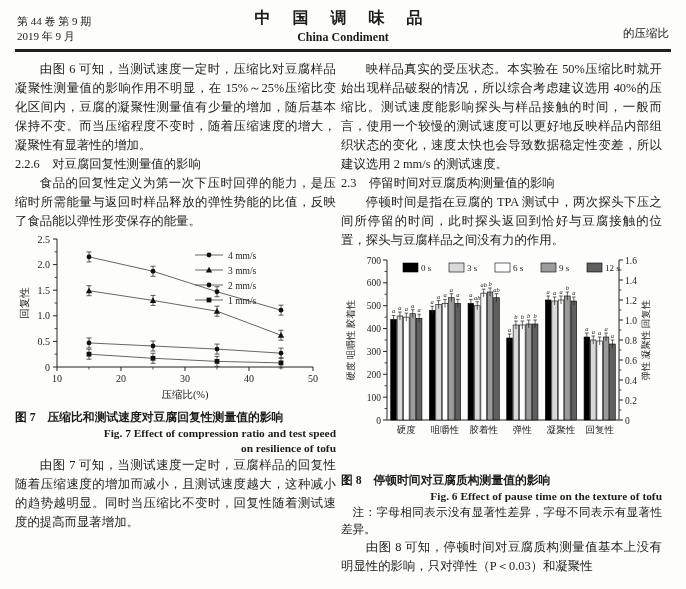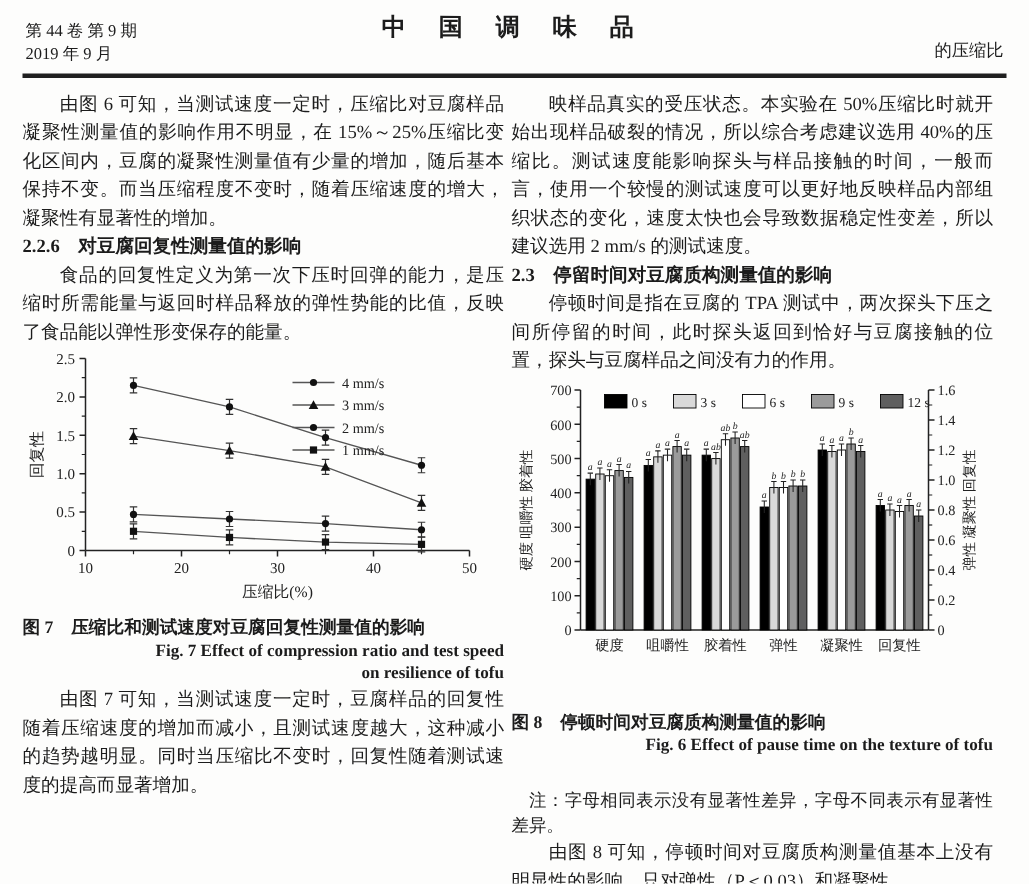--- a/index.html
+++ b/index.html
@@ -12,39 +12,40 @@
   .hdr-left { position:absolute; left:2px; top:6px; font-size:11px; line-height:15px; }
   .hdr-center { position:absolute; left:0; right:0; top:0; text-align:center; }
   .hdr-cn { font-size:16px; font-weight:600; letter-spacing:9px; }
   .hdr-en { font-size:12px; font-weight:700; margin-top:1px; }
   .hdr-right { position:absolute; right:2px; top:18px; font-size:11.5px; }
 
   
   .cols { display:flex; gap:5px; }
   .col { width:321px; }
   p.body { font-size:12.4px; line-height:19px; text-align:justify; text-indent:2em; }
-  p.hang { font-size:11.6px; line-height:17px; text-align:justify; text-indent:1em;margin-top:20px; }
-  h3.sec { font-size:12.4px; line-height:19px; font-weight:700; }
+  p.hang { font-size:11.6px; line-height:17px; text-align:justify; text-indent:1em; }
+  h3.sec { font-size:12.4px; line-height:19px; font-weight:400; }
   .cap-cn { font-size:11.8px; font-weight:700; text-align:left; line-height:17px; margin-top:2px; }
   .cap-en { font-size:11.4px; font-weight:700; text-align:right; line-height:15px; }
   figure { margin:0; text-align:center; }
   svg text { font-family:"Liberation Serif","DejaVu Serif",serif; }
 </style>
 </head>
 <body>
 
 <div class="page">
 
   <div class="hdr">
     <div class="hdr-left">
       <div>第 44 卷 第 9 期</div>
       <div>2019 年 9 月</div>
     </div>
     <div class="hdr-center">
       <div class="hdr-cn">中 国 调 味 品</div>
+      <div class="hdr-en">China Condiment</div>
     </div>
     <div class="hdr-right">的压缩比</div>
   </div>
 
   <div class="cols">
 
     <div class="col">
       <p class="body">由图 6 可知，当测试速度一定时，压缩比对豆腐样品凝聚性测量值的影响作用不明显，在 15%～25%压缩比变化区间内，豆腐的凝聚性测量值有少量的增加，随后基本保持不变。而当压缩程度不变时，随着压缩速度的增大，凝聚性有显著性的增加。</p>
       <h3 class="sec">2.2.6　对豆腐回复性测量值的影响</h3>
       <p class="body">食品的回复性定义为第一次下压时回弹的能力，是压缩时所需能量与返回时样品释放的弹性势能的比值，反映了食品能以弹性形变保存的能量。</p>

